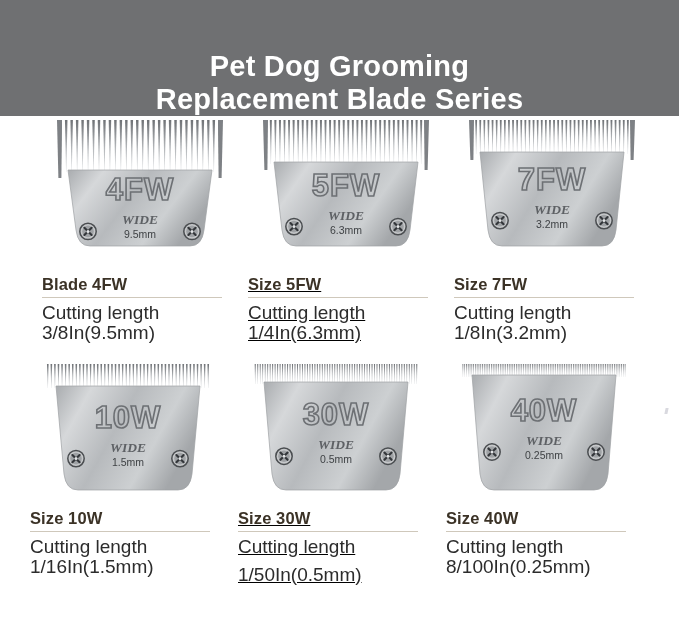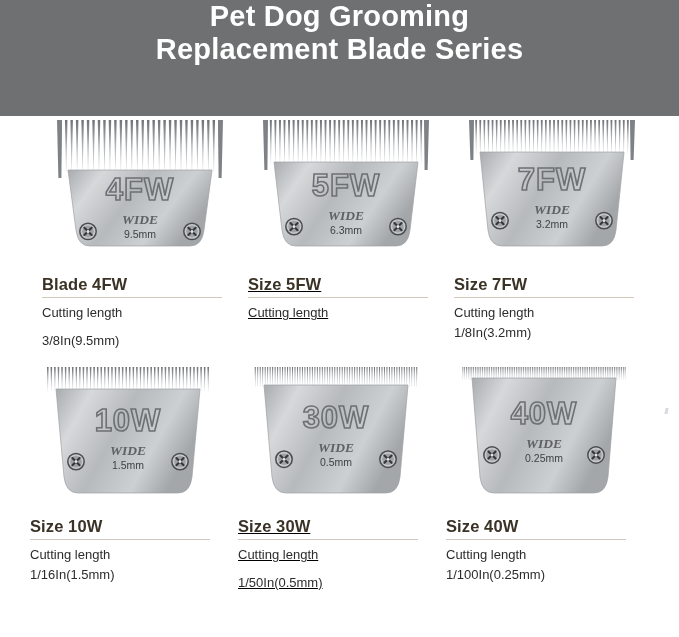--- a/index.html
+++ b/index.html
@@ -6,55 +6,55 @@
   body{
     width:679px;height:637px;background:#ffffff;
     font-family:"Liberation Sans",sans-serif;
     overflow:hidden;position:relative;
   }
   
   .banner{
     position:absolute;left:0;top:0;width:679px;height:116px;
     background:#6f7072;
     display:flex;flex-direction:column;
-    align-items:center;justify-content:flex-start;
+    align-items:center;justify-content:flex-end;
   }
   .banner-line{
     color:#ffffff;font-weight:bold;font-size:29px;line-height:33px;
     letter-spacing:.2px;text-align:center;white-space:nowrap;
     font-family:"Liberation Sans",sans-serif;
   }
   
   .grid{position:absolute;left:0;top:116px;width:679px;}
   .row{display:flex;width:679px;}
   .card{width:196px;position:relative;}
   .card.c1{margin-left:42px;}
   .card.c2{margin-left:10px;text-decoration:underline;}
   .card.c3{margin-left:10px;}
   .row2 .card.c1{margin-left:30px;}
   .row2 .card.c2{margin-left:12px;}
   .row2 .card.c3{margin-left:12px;}
 
-  .blade-wrap{height:150px;display:flex;align-items:center;justify-content:center;}
+  .blade-wrap{height:150px;display:flex;align-items:flex-start;justify-content:center;}
   .row2 .blade-wrap{height:140px;}
 
   
   .blade{position:relative;}
 
   
   .caption{padding-top:9px;}
   .cap-title{
     font-size:16.5px;font-weight:bold;color:#3b3226;
     letter-spacing:.1px;white-space:nowrap;line-height:19px;
   }
   .cap-rule{
     height:1px;background:#cfc8bb;width:180px;margin-top:3px;
   }
   .cap-desc{
-    font-size:13px;color:#2c2c2c;line-height:19.5px;
+    font-size:19px;color:#2c2c2c;line-height:19.5px;
     margin-top:5px;white-space:nowrap;font-weight:normal;
   }
   .speck{
     position:absolute;left:665px;top:408px;width:3px;height:6px;
     background:#b9b9c4;opacity:.55;transform:skewX(-12deg);
   }
 </style>
 </head>
 <body>
 
@@ -133,21 +133,21 @@
       <circle cx="140" cy="115.4" r="5.799999999999999" fill="#9fa2a5"></circle>
       <path d="M136.4 111.80000000000001 L143.6 119 M143.6 111.80000000000001 L136.4 119" stroke="#33363a" stroke-width="2.1" stroke-linecap="round"></path>
       <circle cx="140" cy="115.4" r="1.5" fill="#e4e6e8"></circle>
     </g>
   </svg></div>
         </div>
       <div class="caption">
         <div class="cap-title">Blade 4FW</div>
         <div class="cap-rule"></div>
         <div class="cap-desc">Cutting length</div>
-        <div class="cap-desc" style="margin-top:8px">3/8In(9.5mm)</div>
+        <div class="cap-desc" style="margin-top:0">3/8In(9.5mm)</div>
       </div>
     </div>
     <div class="card c2">
       <div class="blade-wrap">
           <div class="blade"><svg width="176" height="146" viewBox="0 0 176 146" xmlns="http://www.w3.org/2000/svg">
     <defs>
       <linearGradient id="tg1" x1="0" y1="0" x2="0" y2="1">
         <stop offset="0%" stop-color="#6f7276"></stop>
                   <stop offset="55%" stop-color="#b5b8bb"></stop>
         <stop offset="100%" stop-color="#dfe1e3"></stop>
@@ -217,20 +217,21 @@
       <circle cx="140" cy="110.6" r="5.799999999999999" fill="#9fa2a5"></circle>
       <path d="M136.4 107 L143.6 114.19999999999999 M143.6 107 L136.4 114.19999999999999" stroke="#33363a" stroke-width="2.1" stroke-linecap="round"></path>
       <circle cx="140" cy="110.6" r="1.5" fill="#e4e6e8"></circle>
     </g>
   </svg></div>
         </div>
       <div class="caption">
         <div class="cap-title">Size 5FW</div>
         <div class="cap-rule"></div>
         <div class="cap-desc">Cutting length</div>
+        <div class="cap-desc" style="margin-top:0">1/4In(6.3mm)</div>
       </div>
     </div>
     <div class="card c3">
       <div class="blade-wrap">
           <div class="blade"><svg width="176" height="146" viewBox="0 0 176 146" xmlns="http://www.w3.org/2000/svg">
     <defs>
       <linearGradient id="tg2" x1="0" y1="0" x2="0" y2="1">
         <stop offset="0%" stop-color="#6f7276"></stop>
                   <stop offset="55%" stop-color="#b5b8bb"></stop>
         <stop offset="100%" stop-color="#dfe1e3"></stop>
@@ -649,19 +650,19 @@
       <circle cx="140" cy="92" r="5.799999999999999" fill="#9fa2a5"></circle>
       <path d="M136.4 88.4 L143.6 95.6 M143.6 88.4 L136.4 95.6" stroke="#33363a" stroke-width="2.1" stroke-linecap="round"></path>
       <circle cx="140" cy="92" r="1.5" fill="#e4e6e8"></circle>
     </g>
   </svg></div>
         </div>
       <div class="caption">
         <div class="cap-title">Size 40W</div>
         <div class="cap-rule"></div>
         <div class="cap-desc">Cutting length</div>
-        <div class="cap-desc" style="margin-top:0">1/100In(0.25mm)</div>
+        <div class="cap-desc" style="margin-top:0">8/100In(0.25mm)</div>
       </div>
     </div>
   </div>
 </div>
 
 <div class="speck"></div>
 
 </body></html>

